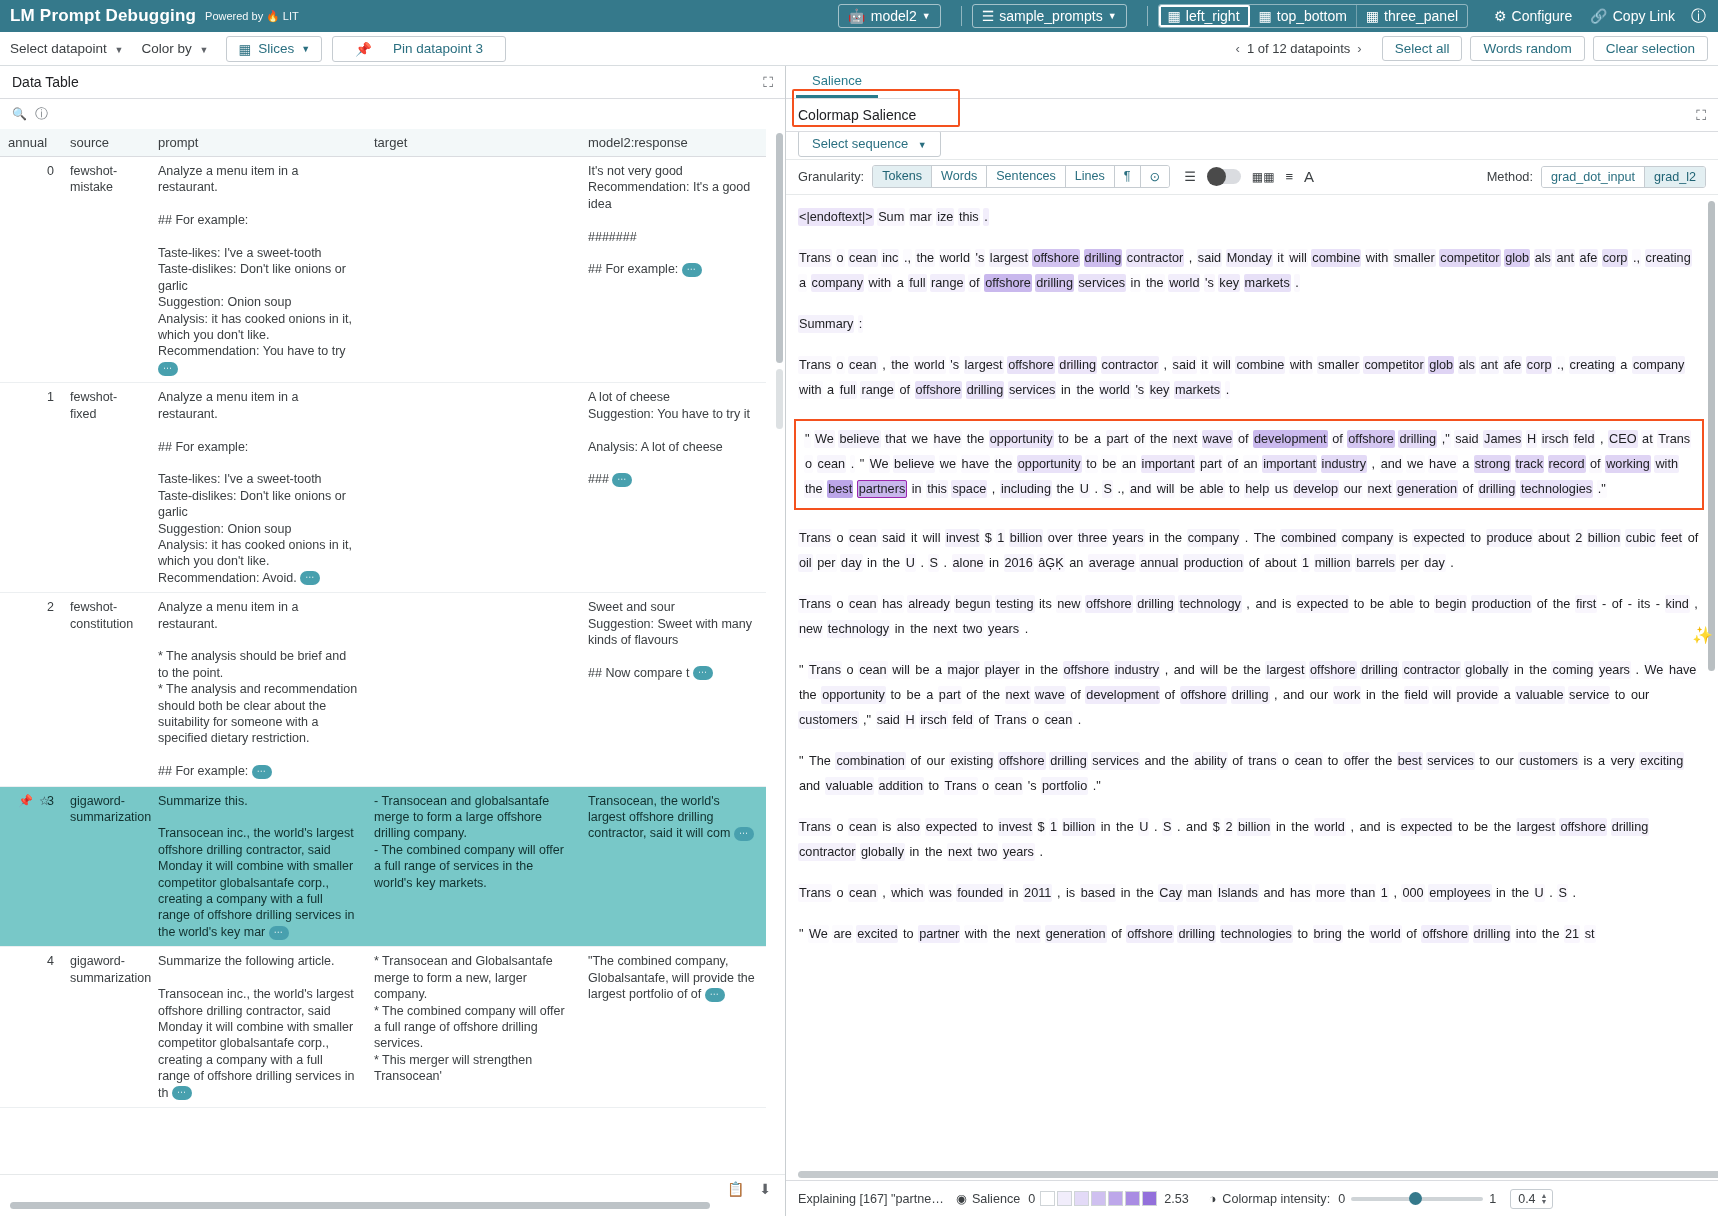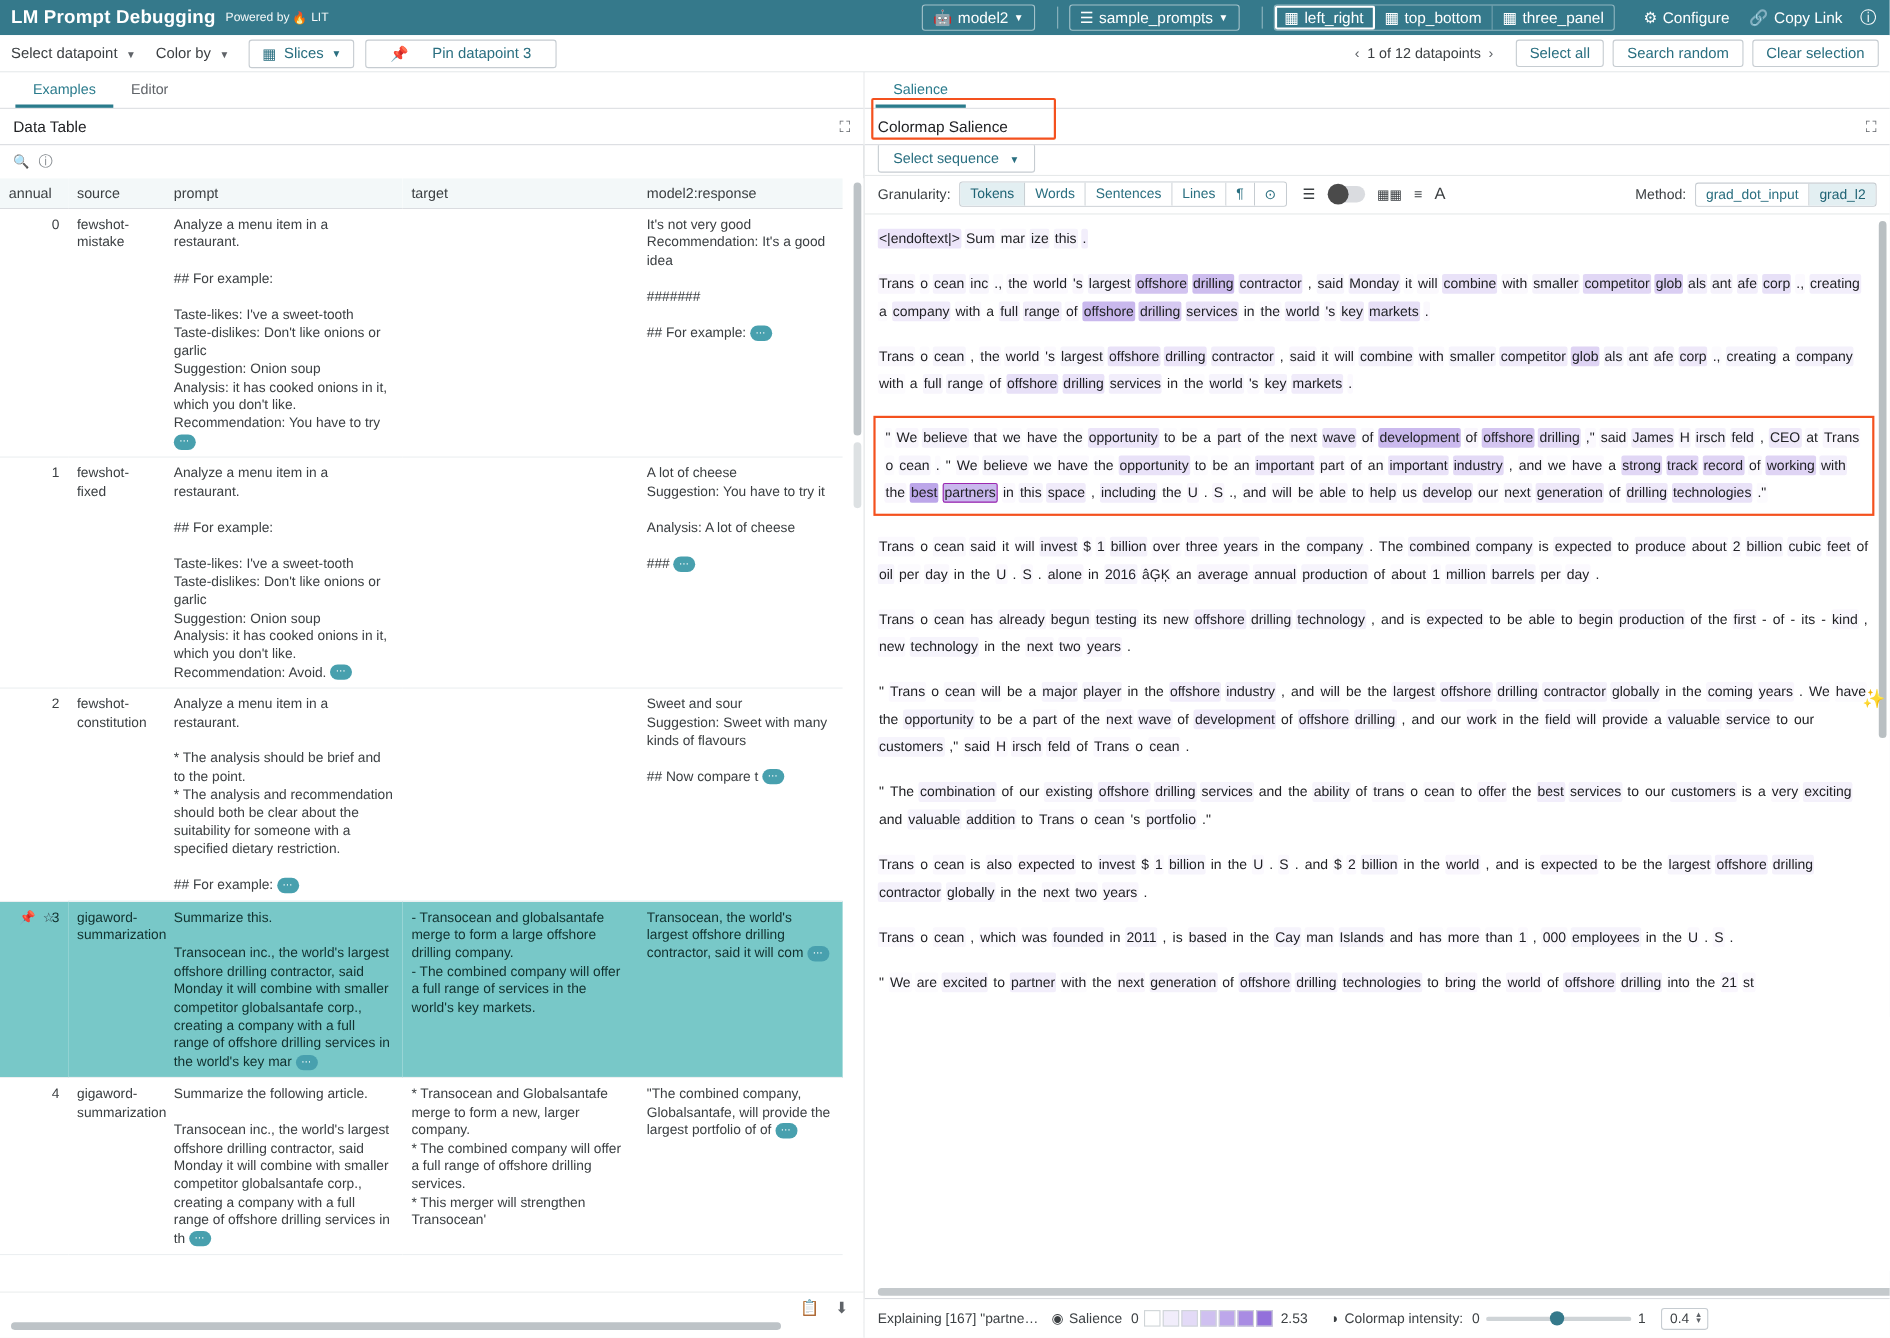--- a/index.html
+++ b/index.html
@@ -259,31 +259,27 @@
     <span style="color:#5f6368">📌</span>
     <span style="margin-left:14px">Pin datapoint 3</span>
   </div>
   <span class="t2-spacer"></span>
   <div class="dp-nav">
     <span class="arrow">‹</span>
     <span>1 of 12 datapoints</span>
     <span class="arrow">›</span>
   </div>
   <div class="sel-btn">Select all</div>
-  <div class="sel-btn">Search random</div>
+  <div class="sel-btn">Words random</div>
   <div class="sel-btn">Clear selection</div>
 </div>
 
 <div class="body">
 
   <div class="left-pane">
-    <div class="tabrow">
-      <div class="tab active">Examples</div>
-      <div class="tab">Editor</div>
-    </div>
 
     <div class="mod-head">
       <span class="mod-title">Data Table</span>
       <span class="expand-icon">⛶</span>
     </div>
 
 
     <div class="search-row">
       <span class="search-ico">🔍</span>
       <span class="help-ico">ⓘ</span>
@@ -395,20 +391,21 @@
       <div class="seg">
         <div>grad_dot_input</div>
         <div class="active">grad_l2</div>
       </div>
     </div>
 
     <div class="right-wrap">
       <div class="salience-body" id="salience-body">
           <div class="sal-p"><span class="tok" style="background: rgb(236, 229, 249);">&lt;|endoftext|&gt;</span> <span class="tok" style="background: rgb(249, 246, 253);">Sum</span> <span class="tok" style="background: rgb(250, 248, 253);">mar</span> <span class="tok" style="background: rgb(244, 241, 251);">ize</span> <span class="tok" style="background: rgb(246, 244, 252);">this</span> <span class="tok" style="background: rgb(242, 238, 251);">.</span> </div>
           <div class="sal-p"><span class="tok" style="background: rgb(249, 246, 253);">Trans</span> <span class="tok" style="background: rgb(251, 249, 254);">o</span> <span class="tok" style="background: rgb(245, 242, 252);">cean</span> <span class="tok" style="background: rgb(247, 245, 252);">inc</span> <span class="tok" style="background: rgb(252, 251, 254);">.,</span> <span class="tok" style="background: rgb(250, 248, 253);">the</span> <span class="tok" style="background: rgb(251, 249, 254);">world</span> <span class="tok" style="background: rgb(249, 246, 253);">'s</span> <span class="tok" style="background: rgb(244, 241, 251);">largest</span> <span class="tok" style="background: rgb(210, 195, 240);">offshore</span> <span class="tok" style="background: rgb(205, 189, 238);">drilling</span> <span class="tok" style="background: rgb(236, 229, 249);">contractor</span> <span class="tok" style="background: transparent;">,</span> <span class="tok" style="background: rgb(246, 244, 252);">said</span> <span class="tok" style="background: rgb(242, 238, 251);">Monday</span> <span class="tok" style="background: rgb(252, 251, 254);">it</span> <span class="tok" style="background: rgb(250, 248, 253);">will</span> <span class="tok" style="background: rgb(233, 226, 248);">combine</span> <span class="tok" style="background: rgb(250, 248, 253);">with</span> <span class="tok" style="background: rgb(244, 241, 251);">smaller</span> <span class="tok" style="background: rgb(225, 215, 245);">competitor</span> <span class="tok" style="background: rgb(218, 206, 243);">glob</span> <span class="tok" style="background: rgb(242, 238, 251);">als</span> <span class="tok" style="background: rgb(244, 241, 251);">ant</span> <span class="tok" style="background: rgb(242, 238, 251);">afe</span> <span class="tok" style="background: rgb(231, 224, 247);">corp</span> <span class="tok" style="background: rgb(251, 249, 254);">.,</span> <span class="tok" style="background: rgb(242, 238, 251);">creating</span> <span class="tok" style="background: rgb(252, 251, 254);">a</span> <span class="tok" style="background: rgb(240, 235, 250);">company</span> <span class="tok" style="background: rgb(251, 249, 254);">with</span> <span class="tok" style="background: transparent;">a</span> <span class="tok" style="background: rgb(244, 241, 251);">full</span> <span class="tok" style="background: rgb(242, 238, 251);">range</span> <span class="tok" style="background: rgb(251, 249, 254);">of</span> <span class="tok" style="background: rgb(201, 184, 237);">offshore</span> <span class="tok" style="background: rgb(214, 201, 241);">drilling</span> <span class="tok" style="background: rgb(233, 226, 248);">services</span> <span class="tok" style="background: rgb(252, 251, 254);">in</span> <span class="tok" style="background: rgb(251, 249, 254);">the</span> <span class="tok" style="background: rgb(242, 238, 251);">world</span> <span class="tok" style="background: rgb(249, 246, 253);">'s</span> <span class="tok" style="background: rgb(240, 235, 250);">key</span> <span class="tok" style="background: rgb(231, 224, 247);">markets</span> <span class="tok" style="background: rgb(250, 248, 253);">.</span> </div>
+          <div class="sal-p"><span class="tok" style="background: rgb(244, 241, 251);">Summary</span> <span class="tok" style="background: rgb(250, 248, 253);">:</span> </div>
           <div class="sal-p"><span class="tok" style="background: rgb(250, 248, 253);">Trans</span> <span class="tok" style="background: rgb(252, 251, 254);">o</span> <span class="tok" style="background: rgb(247, 245, 252);">cean</span> <span class="tok" style="background: transparent;">,</span> <span class="tok" style="background: rgb(251, 249, 254);">the</span> <span class="tok" style="background: rgb(250, 248, 253);">world</span> <span class="tok" style="background: rgb(251, 249, 254);">'s</span> <span class="tok" style="background: rgb(246, 244, 252);">largest</span> <span class="tok" style="background: rgb(233, 226, 248);">offshore</span> <span class="tok" style="background: rgb(236, 229, 249);">drilling</span> <span class="tok" style="background: rgb(242, 238, 251);">contractor</span> <span class="tok" style="background: transparent;">,</span> <span class="tok" style="background: rgb(249, 246, 253);">said</span> <span class="tok" style="background: rgb(252, 251, 254);">it</span> <span class="tok" style="background: rgb(251, 249, 254);">will</span> <span class="tok" style="background: rgb(244, 241, 251);">combine</span> <span class="tok" style="background: rgb(251, 249, 254);">with</span> <span class="tok" style="background: rgb(246, 244, 252);">smaller</span> <span class="tok" style="background: rgb(240, 235, 250);">competitor</span> <span class="tok" style="background: rgb(223, 212, 244);">glob</span> <span class="tok" style="background: rgb(244, 241, 251);">als</span> <span class="tok" style="background: rgb(246, 244, 252);">ant</span> <span class="tok" style="background: rgb(244, 241, 251);">afe</span> <span class="tok" style="background: rgb(238, 232, 249);">corp</span> <span class="tok" style="background: rgb(252, 251, 254);">.,</span> <span class="tok" style="background: rgb(246, 244, 252);">creating</span> <span class="tok" style="background: transparent;">a</span> <span class="tok" style="background: rgb(244, 241, 251);">company</span> <span class="tok" style="background: rgb(252, 251, 254);">with</span> <span class="tok" style="background: transparent;">a</span> <span class="tok" style="background: rgb(247, 245, 252);">full</span> <span class="tok" style="background: rgb(246, 244, 252);">range</span> <span class="tok" style="background: rgb(252, 251, 254);">of</span> <span class="tok" style="background: rgb(231, 224, 247);">offshore</span> <span class="tok" style="background: rgb(233, 226, 248);">drilling</span> <span class="tok" style="background: rgb(242, 238, 251);">services</span> <span class="tok" style="background: transparent;">in</span> <span class="tok" style="background: rgb(252, 251, 254);">the</span> <span class="tok" style="background: rgb(246, 244, 252);">world</span> <span class="tok" style="background: rgb(251, 249, 254);">'s</span> <span class="tok" style="background: rgb(244, 241, 251);">key</span> <span class="tok" style="background: rgb(240, 235, 250);">markets</span> <span class="tok" style="background: rgb(251, 249, 254);">.</span> </div>
           <div class="sal-p boxed"><span class="tok" style="background: rgb(252, 251, 254);">"</span> <span class="tok" style="background: rgb(249, 246, 253);">We</span> <span class="tok" style="background: rgb(244, 241, 251);">believe</span> <span class="tok" style="background: rgb(251, 249, 254);">that</span> <span class="tok" style="background: rgb(252, 251, 254);">we</span> <span class="tok" style="background: rgb(250, 248, 253);">have</span> <span class="tok" style="background: rgb(252, 251, 254);">the</span> <span class="tok" style="background: rgb(236, 229, 249);">opportunity</span> <span class="tok" style="background: rgb(252, 251, 254);">to</span> <span class="tok" style="background: rgb(252, 251, 254);">be</span> <span class="tok" style="background: transparent;">a</span> <span class="tok" style="background: rgb(249, 246, 253);">part</span> <span class="tok" style="background: rgb(252, 251, 254);">of</span> <span class="tok" style="background: rgb(252, 251, 254);">the</span> <span class="tok" style="background: rgb(244, 241, 251);">next</span> <span class="tok" style="background: rgb(233, 226, 248);">wave</span> <span class="tok" style="background: rgb(250, 248, 253);">of</span> <span class="tok" style="background: rgb(203, 186, 238);">development</span> <span class="tok" style="background: rgb(249, 246, 253);">of</span> <span class="tok" style="background: rgb(212, 198, 241);">offshore</span> <span class="tok" style="background: rgb(227, 218, 246);">drilling</span> <span class="tok" style="background: rgb(251, 249, 254);">,"</span> <span class="tok" style="background: rgb(249, 246, 253);">said</span> <span class="tok" style="background: rgb(240, 235, 250);">James</span> <span class="tok" style="background: rgb(246, 244, 252);">H</span> <span class="tok" style="background: rgb(244, 241, 251);">irsch</span> <span class="tok" style="background: rgb(244, 241, 251);">feld</span> <span class="tok" style="background: transparent;">,</span> <span class="tok" style="background: rgb(238, 232, 249);">CEO</span> <span class="tok" style="background: rgb(251, 249, 254);">at</span> <span class="tok" style="background: rgb(249, 246, 253);">Trans</span> <span class="tok" style="background: rgb(252, 251, 254);">o</span> <span class="tok" style="background: rgb(247, 245, 252);">cean</span> <span class="tok" style="background: rgb(252, 251, 254);">.</span> <span class="tok" style="background: transparent;">"</span> <span class="tok" style="background: rgb(250, 248, 253);">We</span> <span class="tok" style="background: rgb(246, 244, 252);">believe</span> <span class="tok" style="background: rgb(252, 251, 254);">we</span> <span class="tok" style="background: rgb(251, 249, 254);">have</span> <span class="tok" style="background: rgb(252, 251, 254);">the</span> <span class="tok" style="background: rgb(233, 226, 248);">opportunity</span> <span class="tok" style="background: rgb(252, 251, 254);">to</span> <span class="tok" style="background: rgb(252, 251, 254);">be</span> <span class="tok" style="background: rgb(252, 251, 254);">an</span> <span class="tok" style="background: rgb(238, 232, 249);">important</span> <span class="tok" style="background: rgb(249, 246, 253);">part</span> <span class="tok" style="background: rgb(252, 251, 254);">of</span> <span class="tok" style="background: rgb(252, 251, 254);">an</span> <span class="tok" style="background: rgb(233, 226, 248);">important</span> <span class="tok" style="background: rgb(227, 218, 246);">industry</span> <span class="tok" style="background: transparent;">,</span> <span class="tok" style="background: rgb(251, 249, 254);">and</span> <span class="tok" style="background: rgb(252, 251, 254);">we</span> <span class="tok" style="background: rgb(251, 249, 254);">have</span> <span class="tok" style="background: transparent;">a</span> <span class="tok" style="background: rgb(225, 215, 245);">strong</span> <span class="tok" style="background: rgb(223, 212, 244);">track</span> <span class="tok" style="background: rgb(223, 212, 244);">record</span> <span class="tok" style="background: rgb(250, 248, 253);">of</span> <span class="tok" style="background: rgb(223, 212, 244);">working</span> <span class="tok" style="background: rgb(242, 238, 251);">with</span> <span class="tok" style="background: rgb(249, 246, 253);">the</span> <span class="tok" style="background: rgb(188, 166, 233);">best</span> <span class="tok sel-tok" style="background: rgb(201, 184, 237);">partners</span> <span class="tok" style="background: rgb(251, 249, 254);">in</span> <span class="tok" style="background: rgb(246, 244, 252);">this</span> <span class="tok" style="background: rgb(240, 235, 250);">space</span> <span class="tok" style="background: transparent;">,</span> <span class="tok" style="background: rgb(242, 238, 251);">including</span> <span class="tok" style="background: rgb(252, 251, 254);">the</span> <span class="tok" style="background: rgb(249, 246, 253);">U</span> <span class="tok" style="background: transparent;">.</span> <span class="tok" style="background: rgb(249, 246, 253);">S</span> <span class="tok" style="background: transparent;">.,</span> <span class="tok" style="background: rgb(251, 249, 254);">and</span> <span class="tok" style="background: rgb(251, 249, 254);">will</span> <span class="tok" style="background: rgb(252, 251, 254);">be</span> <span class="tok" style="background: rgb(249, 246, 253);">able</span> <span class="tok" style="background: rgb(252, 251, 254);">to</span> <span class="tok" style="background: rgb(246, 244, 252);">help</span> <span class="tok" style="background: rgb(251, 249, 254);">us</span> <span class="tok" style="background: rgb(240, 235, 250);">develop</span> <span class="tok" style="background: rgb(251, 249, 254);">our</span> <span class="tok" style="background: rgb(246, 244, 252);">next</span> <span class="tok" style="background: rgb(238, 232, 249);">generation</span> <span class="tok" style="background: rgb(252, 251, 254);">of</span> <span class="tok" style="background: rgb(238, 232, 249);">drilling</span> <span class="tok" style="background: rgb(233, 226, 248);">technologies</span> <span class="tok" style="background: rgb(252, 251, 254);">."</span> </div>
           <div class="sal-p"><span class="tok" style="background: rgb(251, 249, 254);">Trans</span> <span class="tok" style="background: transparent;">o</span> <span class="tok" style="background: rgb(250, 248, 253);">cean</span> <span class="tok" style="background: rgb(251, 249, 254);">said</span> <span class="tok" style="background: transparent;">it</span> <span class="tok" style="background: rgb(252, 251, 254);">will</span> <span class="tok" style="background: rgb(244, 241, 251);">invest</span> <span class="tok" style="background: rgb(251, 249, 254);">$</span> <span class="tok" style="background: rgb(250, 248, 253);">1</span> <span class="tok" style="background: rgb(244, 241, 251);">billion</span> <span class="tok" style="background: rgb(251, 249, 254);">over</span> <span class="tok" style="background: rgb(249, 246, 253);">three</span> <span class="tok" style="background: rgb(247, 245, 252);">years</span> <span class="tok" style="background: transparent;">in</span> <span class="tok" style="background: transparent;">the</span> <span class="tok" style="background: rgb(247, 245, 252);">company</span> <span class="tok" style="background: transparent;">.</span> <span class="tok" style="background: rgb(252, 251, 254);">The</span> <span class="tok" style="background: rgb(244, 241, 251);">combined</span> <span class="tok" style="background: rgb(247, 245, 252);">company</span> <span class="tok" style="background: transparent;">is</span> <span class="tok" style="background: rgb(247, 245, 252);">expected</span> <span class="tok" style="background: transparent;">to</span> <span class="tok" style="background: rgb(246, 244, 252);">produce</span> <span class="tok" style="background: rgb(251, 249, 254);">about</span> <span class="tok" style="background: rgb(250, 248, 253);">2</span> <span class="tok" style="background: rgb(246, 244, 252);">billion</span> <span class="tok" style="background: rgb(246, 244, 252);">cubic</span> <span class="tok" style="background: rgb(249, 246, 253);">feet</span> <span class="tok" style="background: transparent;">of</span> <span class="tok" style="background: rgb(246, 244, 252);">oil</span> <span class="tok" style="background: rgb(252, 251, 254);">per</span> <span class="tok" style="background: rgb(250, 248, 253);">day</span> <span class="tok" style="background: transparent;">in</span> <span class="tok" style="background: transparent;">the</span> <span class="tok" style="background: rgb(251, 249, 254);">U</span> <span class="tok" style="background: transparent;">.</span> <span class="tok" style="background: rgb(251, 249, 254);">S</span> <span class="tok" style="background: transparent;">.</span> <span class="tok" style="background: rgb(249, 246, 253);">alone</span> <span class="tok" style="background: transparent;">in</span> <span class="tok" style="background: rgb(246, 244, 252);">2016</span> <span class="tok" style="background: rgb(251, 249, 254);">âĢĶ</span> <span class="tok" style="background: transparent;">an</span> <span class="tok" style="background: rgb(249, 246, 253);">average</span> <span class="tok" style="background: rgb(249, 246, 253);">annual</span> <span class="tok" style="background: rgb(246, 244, 252);">production</span> <span class="tok" style="background: transparent;">of</span> <span class="tok" style="background: rgb(252, 251, 254);">about</span> <span class="tok" style="background: rgb(251, 249, 254);">1</span> <span class="tok" style="background: rgb(247, 245, 252);">million</span> <span class="tok" style="background: rgb(246, 244, 252);">barrels</span> <span class="tok" style="background: rgb(252, 251, 254);">per</span> <span class="tok" style="background: rgb(251, 249, 254);">day</span> <span class="tok" style="background: transparent;">.</span> </div>
           <div class="sal-p"><span class="tok" style="background: rgb(251, 249, 254);">Trans</span> <span class="tok" style="background: transparent;">o</span> <span class="tok" style="background: rgb(250, 248, 253);">cean</span> <span class="tok" style="background: rgb(252, 251, 254);">has</span> <span class="tok" style="background: rgb(249, 246, 253);">already</span> <span class="tok" style="background: rgb(247, 245, 252);">begun</span> <span class="tok" style="background: rgb(246, 244, 252);">testing</span> <span class="tok" style="background: transparent;">its</span> <span class="tok" style="background: rgb(250, 248, 253);">new</span> <span class="tok" style="background: rgb(242, 238, 251);">offshore</span> <span class="tok" style="background: rgb(244, 241, 251);">drilling</span> <span class="tok" style="background: rgb(244, 241, 251);">technology</span> <span class="tok" style="background: transparent;">,</span> <span class="tok" style="background: transparent;">and</span> <span class="tok" style="background: transparent;">is</span> <span class="tok" style="background: rgb(249, 246, 253);">expected</span> <span class="tok" style="background: transparent;">to</span> <span class="tok" style="background: transparent;">be</span> <span class="tok" style="background: rgb(251, 249, 254);">able</span> <span class="tok" style="background: transparent;">to</span> <span class="tok" style="background: rgb(249, 246, 253);">begin</span> <span class="tok" style="background: rgb(246, 244, 252);">production</span> <span class="tok" style="background: transparent;">of</span> <span class="tok" style="background: transparent;">the</span> <span class="tok" style="background: rgb(249, 246, 253);">first</span> <span class="tok" style="background: transparent;">-</span> <span class="tok" style="background: transparent;">of</span> <span class="tok" style="background: transparent;">-</span> <span class="tok" style="background: transparent;">its</span> <span class="tok" style="background: transparent;">-</span> <span class="tok" style="background: rgb(249, 246, 253);">kind</span> <span class="tok" style="background: transparent;">,</span> <span class="tok" style="background: rgb(251, 249, 254);">new</span> <span class="tok" style="background: rgb(246, 244, 252);">technology</span> <span class="tok" style="background: transparent;">in</span> <span class="tok" style="background: transparent;">the</span> <span class="tok" style="background: rgb(250, 248, 253);">next</span> <span class="tok" style="background: rgb(250, 248, 253);">two</span> <span class="tok" style="background: rgb(249, 246, 253);">years</span> <span class="tok" style="background: transparent;">.</span> </div>
           <div class="sal-p"><span class="tok" style="background: transparent;">"</span> <span class="tok" style="background: rgb(251, 249, 254);">Trans</span> <span class="tok" style="background: transparent;">o</span> <span class="tok" style="background: rgb(250, 248, 253);">cean</span> <span class="tok" style="background: rgb(252, 251, 254);">will</span> <span class="tok" style="background: transparent;">be</span> <span class="tok" style="background: transparent;">a</span> <span class="tok" style="background: rgb(246, 244, 252);">major</span> <span class="tok" style="background: rgb(246, 244, 252);">player</span> <span class="tok" style="background: transparent;">in</span> <span class="tok" style="background: transparent;">the</span> <span class="tok" style="background: rgb(242, 238, 251);">offshore</span> <span class="tok" style="background: rgb(244, 241, 251);">industry</span> <span class="tok" style="background: transparent;">,</span> <span class="tok" style="background: transparent;">and</span> <span class="tok" style="background: rgb(252, 251, 254);">will</span> <span class="tok" style="background: transparent;">be</span> <span class="tok" style="background: transparent;">the</span> <span class="tok" style="background: rgb(247, 245, 252);">largest</span> <span class="tok" style="background: rgb(242, 238, 251);">offshore</span> <span class="tok" style="background: rgb(244, 241, 251);">drilling</span> <span class="tok" style="background: rgb(244, 241, 251);">contractor</span> <span class="tok" style="background: rgb(246, 244, 252);">globally</span> <span class="tok" style="background: transparent;">in</span> <span class="tok" style="background: transparent;">the</span> <span class="tok" style="background: rgb(249, 246, 253);">coming</span> <span class="tok" style="background: rgb(249, 246, 253);">years</span> <span class="tok" style="background: transparent;">.</span> <span class="tok" style="background: rgb(252, 251, 254);">We</span> <span class="tok" style="background: rgb(252, 251, 254);">have</span> <span class="tok" style="background: transparent;">the</span> <span class="tok" style="background: rgb(244, 241, 251);">opportunity</span> <span class="tok" style="background: transparent;">to</span> <span class="tok" style="background: transparent;">be</span> <span class="tok" style="background: transparent;">a</span> <span class="tok" style="background: rgb(251, 249, 254);">part</span> <span class="tok" style="background: transparent;">of</span> <span class="tok" style="background: transparent;">the</span> <span class="tok" style="background: rgb(249, 246, 253);">next</span> <span class="tok" style="background: rgb(244, 241, 251);">wave</span> <span class="tok" style="background: transparent;">of</span> <span class="tok" style="background: rgb(240, 235, 250);">development</span> <span class="tok" style="background: transparent;">of</span> <span class="tok" style="background: rgb(242, 238, 251);">offshore</span> <span class="tok" style="background: rgb(244, 241, 251);">drilling</span> <span class="tok" style="background: transparent;">,</span> <span class="tok" style="background: transparent;">and</span> <span class="tok" style="background: transparent;">our</span> <span class="tok" style="background: rgb(249, 246, 253);">work</span> <span class="tok" style="background: transparent;">in</span> <span class="tok" style="background: transparent;">the</span> <span class="tok" style="background: rgb(249, 246, 253);">field</span> <span class="tok" style="background: rgb(252, 251, 254);">will</span> <span class="tok" style="background: rgb(249, 246, 253);">provide</span> <span class="tok" style="background: transparent;">a</span> <span class="tok" style="background: rgb(246, 244, 252);">valuable</span> <span class="tok" style="background: rgb(249, 246, 253);">service</span> <span class="tok" style="background: transparent;">to</span> <span class="tok" style="background: transparent;">our</span> <span class="tok" style="background: rgb(246, 244, 252);">customers</span> <span class="tok" style="background: transparent;">,"</span> <span class="tok" style="background: rgb(251, 249, 254);">said</span> <span class="tok" style="background: rgb(251, 249, 254);">H</span> <span class="tok" style="background: rgb(249, 246, 253);">irsch</span> <span class="tok" style="background: rgb(249, 246, 253);">feld</span> <span class="tok" style="background: transparent;">of</span> <span class="tok" style="background: rgb(251, 249, 254);">Trans</span> <span class="tok" style="background: transparent;">o</span> <span class="tok" style="background: rgb(250, 248, 253);">cean</span> <span class="tok" style="background: transparent;">.</span> </div>
           <div class="sal-p"><span class="tok" style="background: transparent;">"</span> <span class="tok" style="background: transparent;">The</span> <span class="tok" style="background: rgb(244, 241, 251);">combination</span> <span class="tok" style="background: transparent;">of</span> <span class="tok" style="background: transparent;">our</span> <span class="tok" style="background: rgb(247, 245, 252);">existing</span> <span class="tok" style="background: rgb(242, 238, 251);">offshore</span> <span class="tok" style="background: rgb(244, 241, 251);">drilling</span> <span class="tok" style="background: rgb(246, 244, 252);">services</span> <span class="tok" style="background: transparent;">and</span> <span class="tok" style="background: transparent;">the</span> <span class="tok" style="background: rgb(247, 245, 252);">ability</span> <span class="tok" style="background: transparent;">of</span> <span class="tok" style="background: rgb(250, 248, 253);">trans</span> <span class="tok" style="background: transparent;">o</span> <span class="tok" style="background: rgb(250, 248, 253);">cean</span> <span class="tok" style="background: transparent;">to</span> <span class="tok" style="background: rgb(249, 246, 253);">offer</span> <span class="tok" style="background: transparent;">the</span> <span class="tok" style="background: rgb(242, 238, 251);">best</span> <span class="tok" style="background: rgb(246, 244, 252);">services</span> <span class="tok" style="background: transparent;">to</span> <span class="tok" style="background: transparent;">our</span> <span class="tok" style="background: rgb(246, 244, 252);">customers</span> <span class="tok" style="background: transparent;">is</span> <span class="tok" style="background: transparent;">a</span> <span class="tok" style="background: rgb(250, 248, 253);">very</span> <span class="tok" style="background: rgb(244, 241, 251);">exciting</span> <span class="tok" style="background: transparent;">and</span> <span class="tok" style="background: rgb(246, 244, 252);">valuable</span> <span class="tok" style="background: rgb(247, 245, 252);">addition</span> <span class="tok" style="background: transparent;">to</span> <span class="tok" style="background: rgb(251, 249, 254);">Trans</span> <span class="tok" style="background: transparent;">o</span> <span class="tok" style="background: rgb(250, 248, 253);">cean</span> <span class="tok" style="background: transparent;">'s</span> <span class="tok" style="background: rgb(246, 244, 252);">portfolio</span> <span class="tok" style="background: transparent;">."</span> </div>
           <div class="sal-p"><span class="tok" style="background: rgb(251, 249, 254);">Trans</span> <span class="tok" style="background: transparent;">o</span> <span class="tok" style="background: rgb(250, 248, 253);">cean</span> <span class="tok" style="background: transparent;">is</span> <span class="tok" style="background: rgb(251, 249, 254);">also</span> <span class="tok" style="background: rgb(249, 246, 253);">expected</span> <span class="tok" style="background: transparent;">to</span> <span class="tok" style="background: rgb(246, 244, 252);">invest</span> <span class="tok" style="background: rgb(252, 251, 254);">$</span> <span class="tok" style="background: rgb(251, 249, 254);">1</span> <span class="tok" style="background: rgb(246, 244, 252);">billion</span> <span class="tok" style="background: transparent;">in</span> <span class="tok" style="background: transparent;">the</span> <span class="tok" style="background: rgb(251, 249, 254);">U</span> <span class="tok" style="background: transparent;">.</span> <span class="tok" style="background: rgb(251, 249, 254);">S</span> <span class="tok" style="background: transparent;">.</span> <span class="tok" style="background: transparent;">and</span> <span class="tok" style="background: rgb(252, 251, 254);">$</span> <span class="tok" style="background: rgb(251, 249, 254);">2</span> <span class="tok" style="background: rgb(246, 244, 252);">billion</span> <span class="tok" style="background: transparent;">in</span> <span class="tok" style="background: transparent;">the</span> <span class="tok" style="background: rgb(249, 246, 253);">world</span> <span class="tok" style="background: transparent;">,</span> <span class="tok" style="background: transparent;">and</span> <span class="tok" style="background: transparent;">is</span> <span class="tok" style="background: rgb(249, 246, 253);">expected</span> <span class="tok" style="background: transparent;">to</span> <span class="tok" style="background: transparent;">be</span> <span class="tok" style="background: transparent;">the</span> <span class="tok" style="background: rgb(247, 245, 252);">largest</span> <span class="tok" style="background: rgb(242, 238, 251);">offshore</span> <span class="tok" style="background: rgb(244, 241, 251);">drilling</span> <span class="tok" style="background: rgb(244, 241, 251);">contractor</span> <span class="tok" style="background: rgb(246, 244, 252);">globally</span> <span class="tok" style="background: transparent;">in</span> <span class="tok" style="background: transparent;">the</span> <span class="tok" style="background: rgb(250, 248, 253);">next</span> <span class="tok" style="background: rgb(250, 248, 253);">two</span> <span class="tok" style="background: rgb(249, 246, 253);">years</span> <span class="tok" style="background: transparent;">.</span> </div>
           <div class="sal-p"><span class="tok" style="background: rgb(251, 249, 254);">Trans</span> <span class="tok" style="background: transparent;">o</span> <span class="tok" style="background: rgb(250, 248, 253);">cean</span> <span class="tok" style="background: transparent;">,</span> <span class="tok" style="background: rgb(251, 249, 254);">which</span> <span class="tok" style="background: rgb(252, 251, 254);">was</span> <span class="tok" style="background: rgb(246, 244, 252);">founded</span> <span class="tok" style="background: transparent;">in</span> <span class="tok" style="background: rgb(246, 244, 252);">2011</span> <span class="tok" style="background: transparent;">,</span> <span class="tok" style="background: transparent;">is</span> <span class="tok" style="background: rgb(250, 248, 253);">based</span> <span class="tok" style="background: transparent;">in</span> <span class="tok" style="background: transparent;">the</span> <span class="tok" style="background: rgb(246, 244, 252);">Cay</span> <span class="tok" style="background: rgb(250, 248, 253);">man</span> <span class="tok" style="background: rgb(246, 244, 252);">Islands</span> <span class="tok" style="background: transparent;">and</span> <span class="tok" style="background: rgb(252, 251, 254);">has</span> <span class="tok" style="background: rgb(251, 249, 254);">more</span> <span class="tok" style="background: rgb(252, 251, 254);">than</span> <span class="tok" style="background: rgb(251, 249, 254);">1</span> <span class="tok" style="background: transparent;">,</span> <span class="tok" style="background: rgb(250, 248, 253);">000</span> <span class="tok" style="background: rgb(246, 244, 252);">employees</span> <span class="tok" style="background: transparent;">in</span> <span class="tok" style="background: transparent;">the</span> <span class="tok" style="background: rgb(251, 249, 254);">U</span> <span class="tok" style="background: transparent;">.</span> <span class="tok" style="background: rgb(251, 249, 254);">S</span> <span class="tok" style="background: transparent;">.</span> </div>
           <div class="sal-p"><span class="tok" style="background: transparent;">"</span> <span class="tok" style="background: rgb(252, 251, 254);">We</span> <span class="tok" style="background: rgb(252, 251, 254);">are</span> <span class="tok" style="background: rgb(244, 241, 251);">excited</span> <span class="tok" style="background: transparent;">to</span> <span class="tok" style="background: rgb(242, 238, 251);">partner</span> <span class="tok" style="background: rgb(252, 251, 254);">with</span> <span class="tok" style="background: transparent;">the</span> <span class="tok" style="background: rgb(249, 246, 253);">next</span> <span class="tok" style="background: rgb(244, 241, 251);">generation</span> <span class="tok" style="background: transparent;">of</span> <span class="tok" style="background: rgb(242, 238, 251);">offshore</span> <span class="tok" style="background: rgb(244, 241, 251);">drilling</span> <span class="tok" style="background: rgb(244, 241, 251);">technologies</span> <span class="tok" style="background: transparent;">to</span> <span class="tok" style="background: rgb(249, 246, 253);">bring</span> <span class="tok" style="background: transparent;">the</span> <span class="tok" style="background: rgb(249, 246, 253);">world</span> <span class="tok" style="background: transparent;">of</span> <span class="tok" style="background: rgb(242, 238, 251);">offshore</span> <span class="tok" style="background: rgb(244, 241, 251);">drilling</span> <span class="tok" style="background: rgb(252, 251, 254);">into</span> <span class="tok" style="background: transparent;">the</span> <span class="tok" style="background: rgb(249, 246, 253);">21</span> <span class="tok" style="background: rgb(251, 249, 254);">st</span> </div>
         </div>

